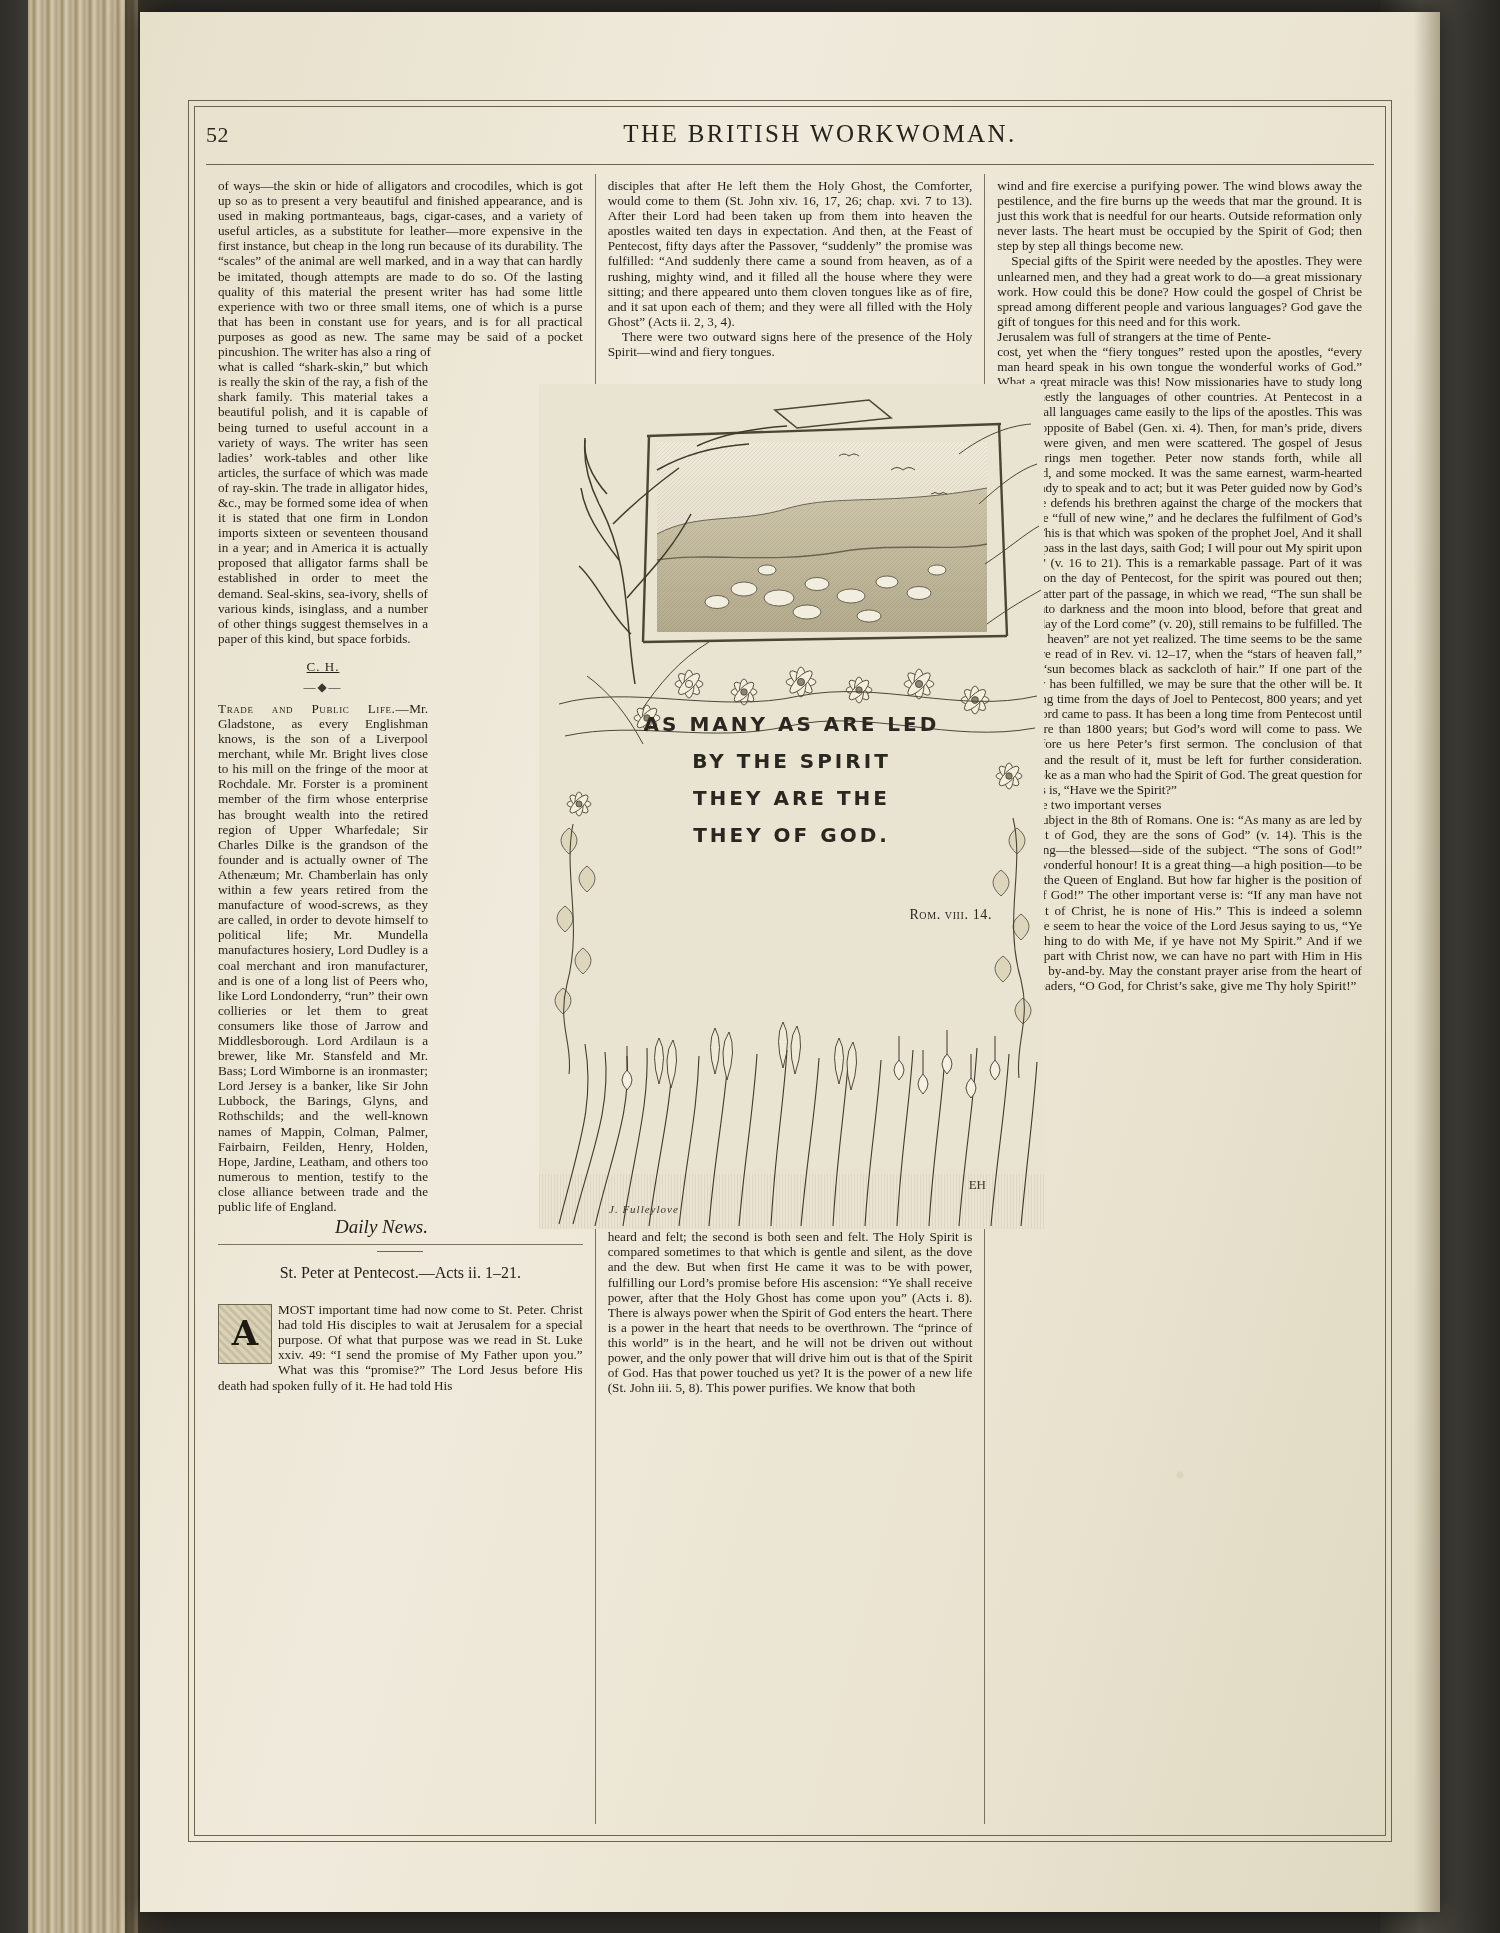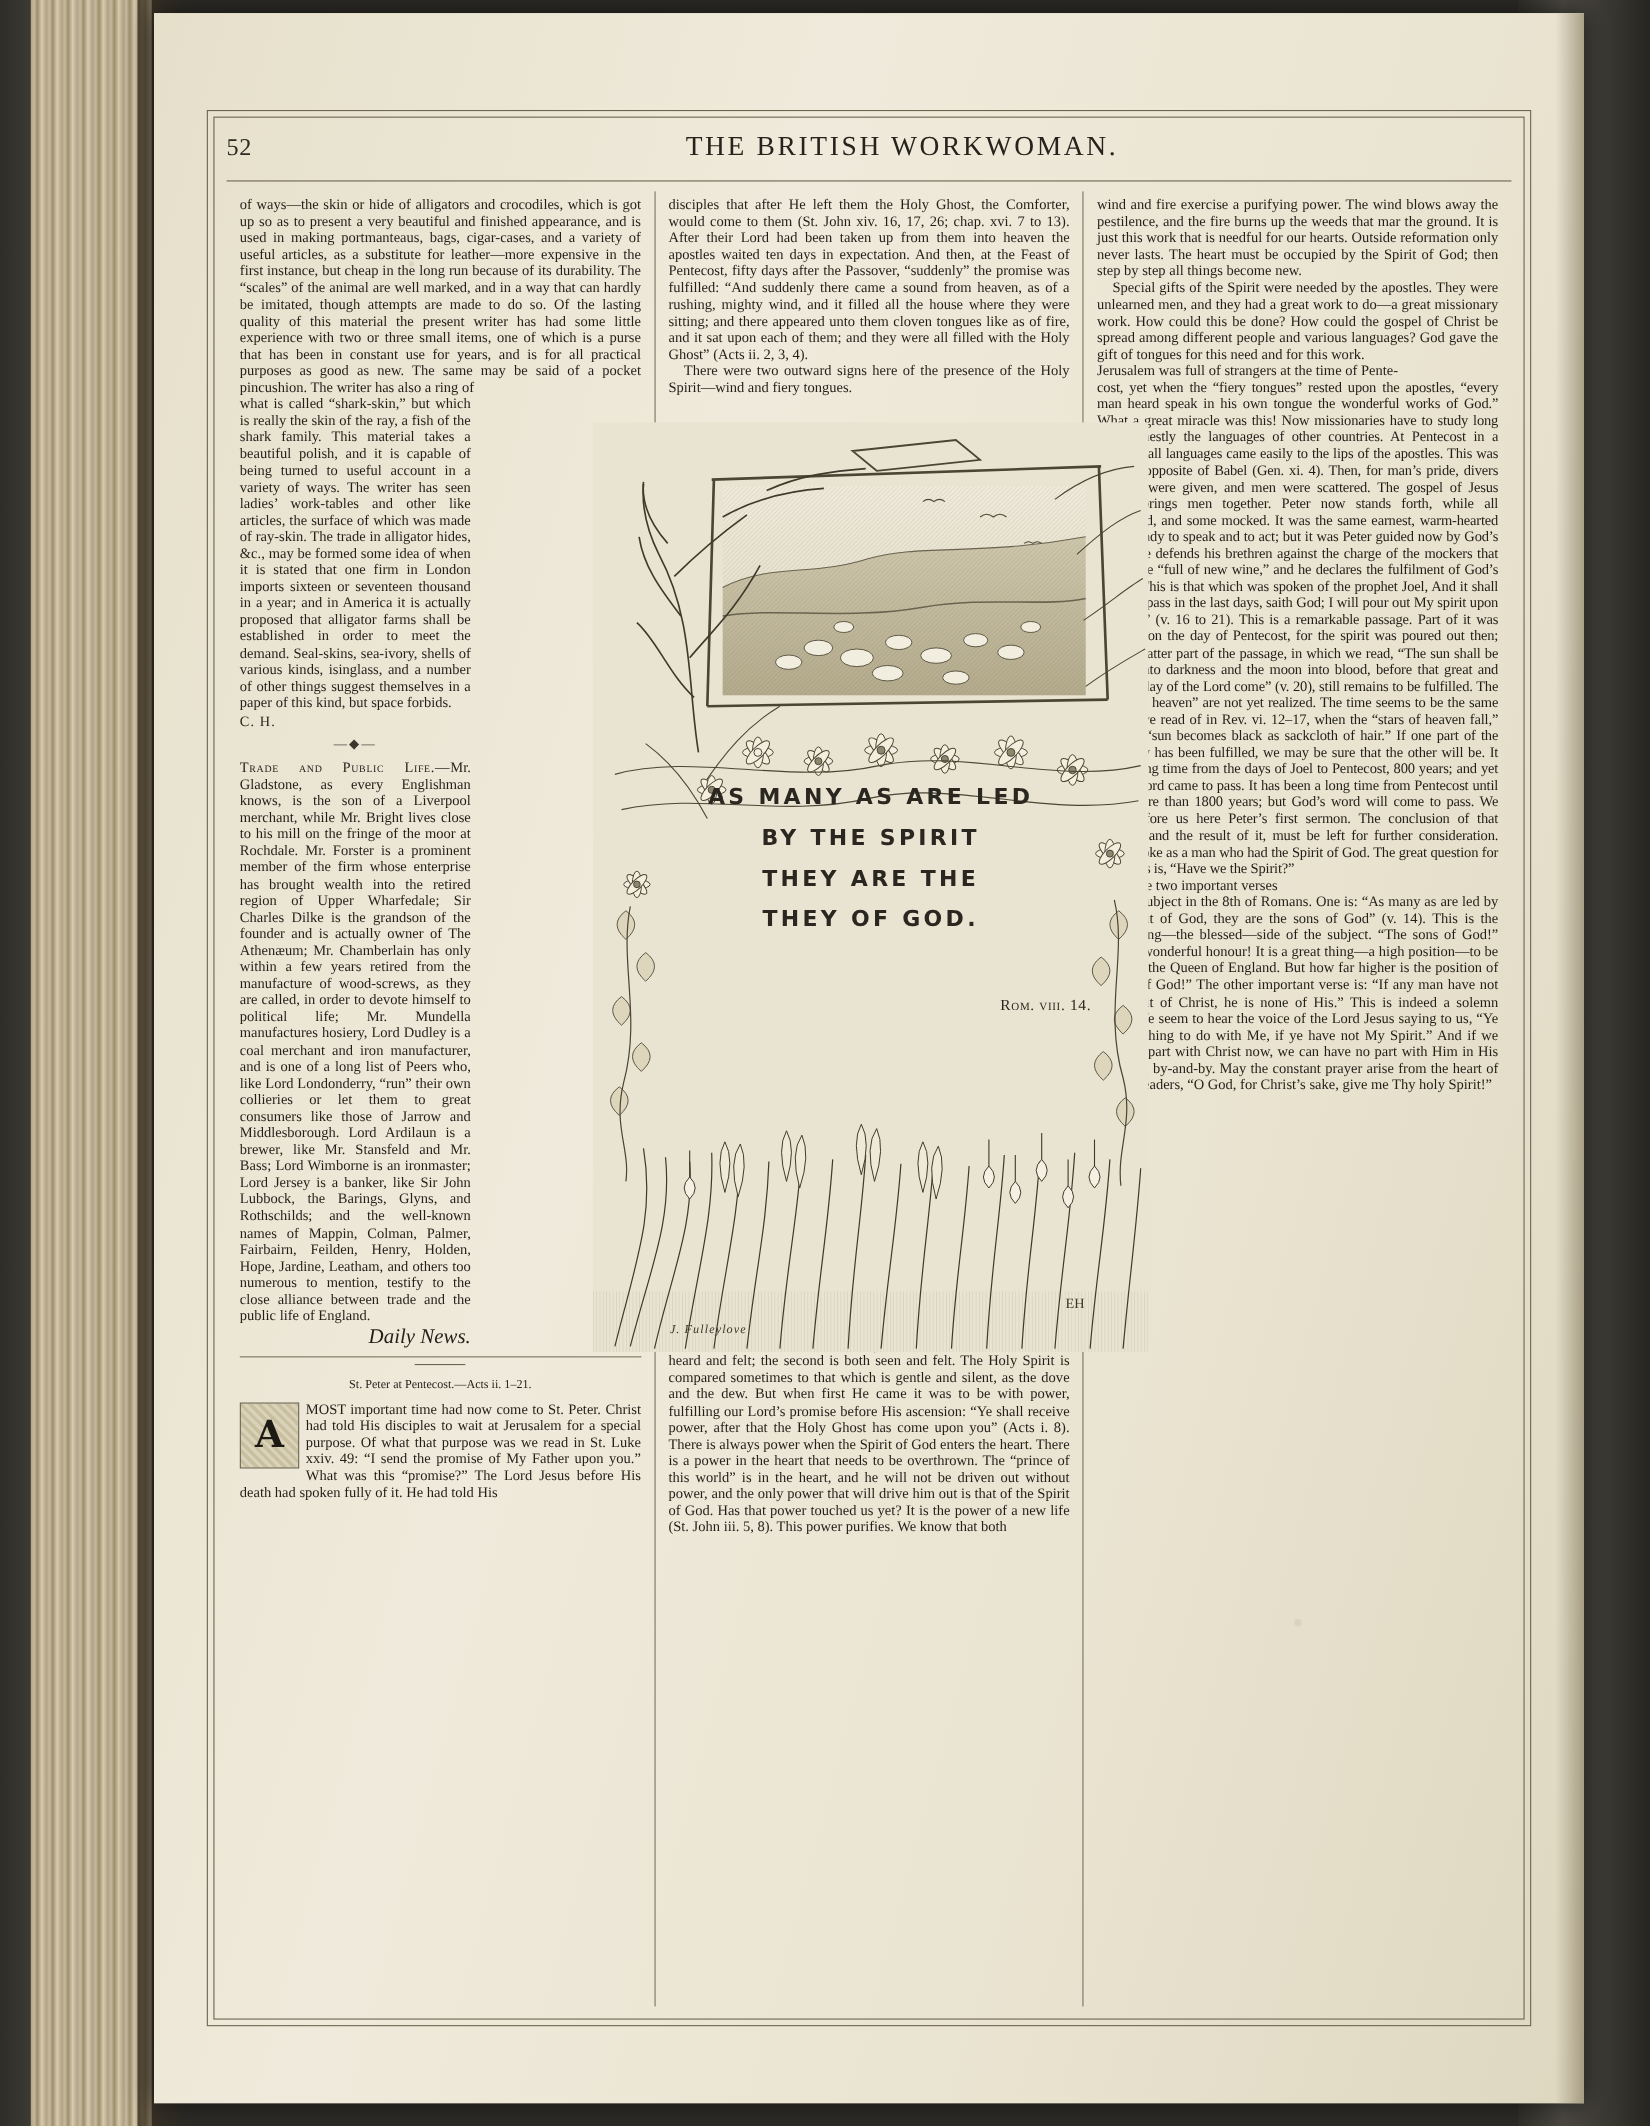--- a/index.html
+++ b/index.html
@@ -137,23 +137,25 @@
     line-height: 15.1px;
     text-align: justify;
     text-indent: 14px;
     hyphens: auto;
     -webkit-hyphens: auto;
   }
   p.body.noindent { text-indent: 0; }
   .tight { letter-spacing: -0.15px; }
 
   .sig {
+    text-align: center;
     font-size: 13px;
-    margin-top: 2px;
+    margin-top: 13px;
     letter-spacing: 1px;
+    text-decoration: underline;
   }
   .divider-orn {
     text-align: center;
     font-size: 12px;
     color: #3a362c;
     letter-spacing: 2px;
     margin: 5px 0 6px;
   }
   .smallcaps-head {
     font-variant: small-caps;
@@ -226,22 +228,22 @@
     font-family: "DejaVu Serif", serif;
     font-size: 27px;
     line-height: 34px;
     color: #1f1c16;
     margin: 10px 0 4px;
     letter-spacing: .5px;
   }
   .fancy-head .l2 { display: block; }
   .subhead {
     text-align: center;
-    font-size: 11px;
-    margin: 12px 0 8px;
+    font-size: 16px;
+    margin: 12px 0 20px;
   }
   .dropcap-para {
     position: relative;
     font-size: 13.2px;
     line-height: 15.1px;
     text-align: justify;
   }
   .dropcap {
     float: left;
     width: 52px;

